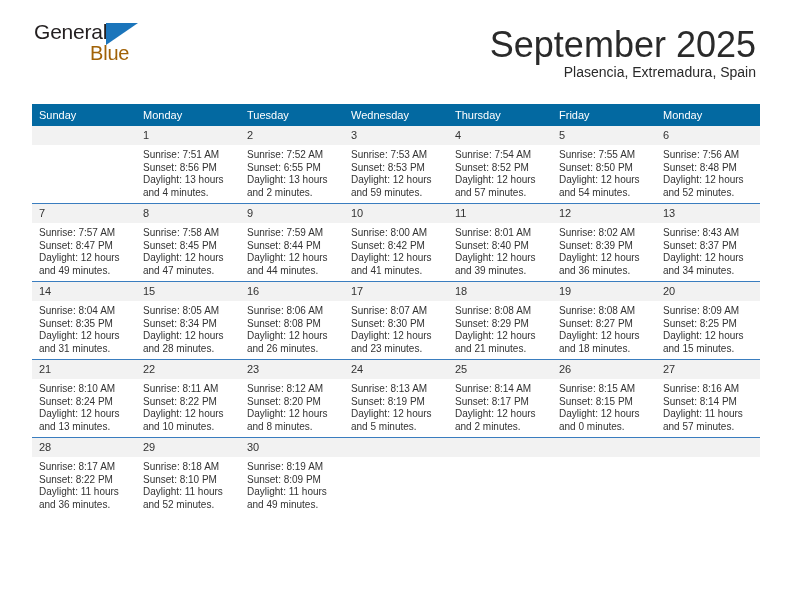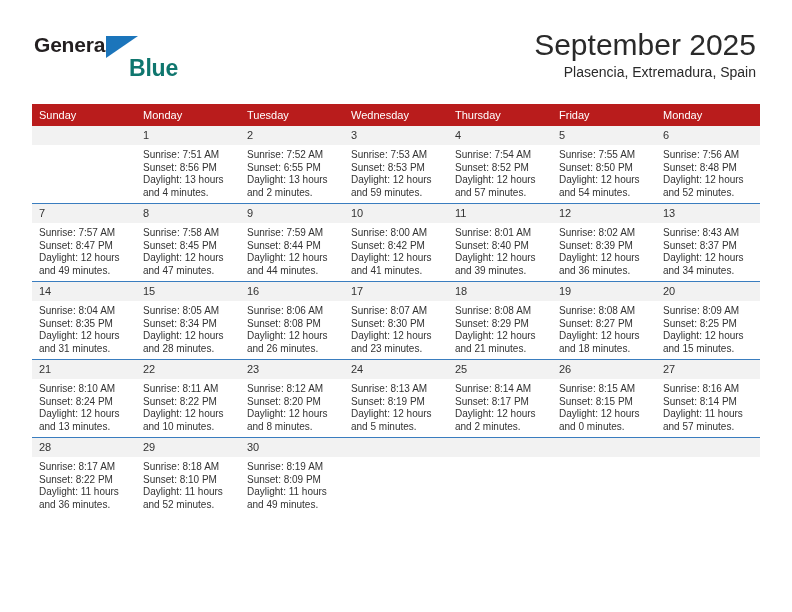--- a/index.html
+++ b/index.html
@@ -27,24 +27,23 @@
     position: absolute;
     left: 0;
     top: 0;
     width: 792px;
     height: 100px;
   }
 
   .logo {
     position: absolute;
     left: 34px;
-    top: 33px;
+    top: 20px;
     width: 180px;
     height: 52px;
-    font-weight: bold;
   }
   .logo-general {
     position: absolute;
     left: 0;
     top: 0;
     font-size: 21px;
     letter-spacing: -0.2px;
     color: #231f20;
     font-family: "Liberation Sans", sans-serif;
   }
@@ -54,35 +53,34 @@
     top: 3px;
     width: 0;
     height: 0;
     border-left: 32px solid #1b75bb;
     border-bottom: 22px solid transparent;
   }
   .logo-blue {
     position: absolute;
     left: 56px;
     top: 22px;
-    font-size: 23px;
+    font-size: 20px;
     letter-spacing: -0.2px;
-    color: #0f766e;
+    color: #a16207;
     font-family: "Liberation Sans", sans-serif;
-    margin-left: 39px;
   }
 
   .title-block {
     position: absolute;
     right: 36px;
     top: 28px;
     text-align: right;
   }
   .cal-title {
-    font-size: 30px;
+    font-size: 36px;
     color: #2a2a2a;
     line-height: 34px;
     white-space: nowrap;
   }
   .cal-subtitle {
     font-size: 14px;
     color: #2a2a2a;
     line-height: 20px;
     margin-top: 0;
     white-space: nowrap;
@@ -92,21 +90,21 @@
   .calendar {
     position: absolute;
     left: 32px;
     top: 104px;
     width: 728px;
     border-collapse: collapse;
     table-layout: fixed;
   }
 
   .calendar th {
-    background: #b91c1c;
+    background: #0369a1;
     color: #ffffff;
     font-size: 11px;
     font-weight: normal;
     text-align: left;
     padding: 5px 0 5px 7px;
     height: 12px;
     border: none;
   }
 
   .calendar td {

